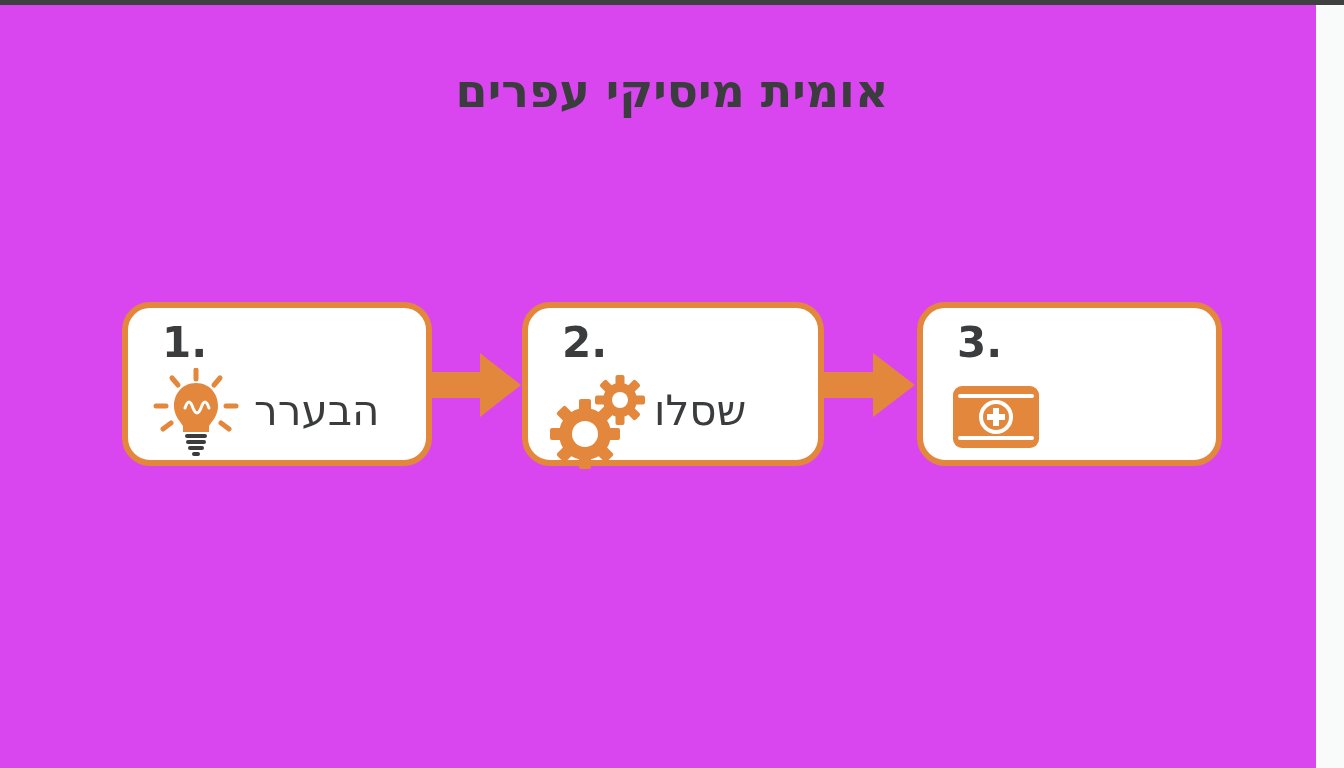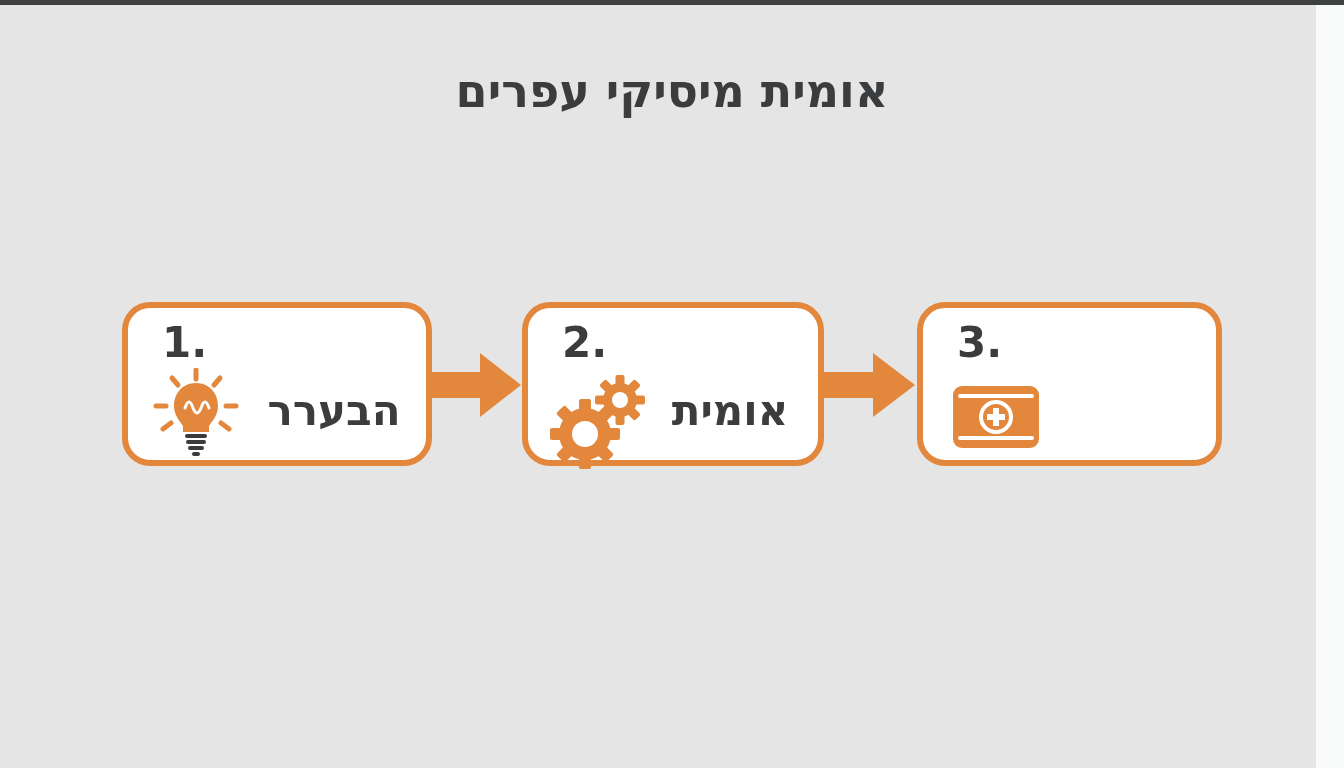--- a/index.html
+++ b/index.html
@@ -2,21 +2,21 @@
 <html lang="he"><head>
 <meta charset="utf-8">
 <style>
   * { margin:0; padding:0; box-sizing:border-box; }
   html,body { width:1344px; height:768px; }
   body {
     background:#f9fafa;
     font-family:"DejaVu Sans", sans-serif;
     overflow:hidden;
   }
-  .slide { position:relative; width:1316px; height:768px; background:#e5e5e5; }
+  .slide { position:relative; width:1316px; height:768px; background:#d946ef; }
   .topbar {
     position:absolute; top:0; left:0; width:1344px; height:5px;
     background:#3f4040;
   }
   .title {
     position:absolute; top:64px; left:0; width:1344px;
     text-align:center; direction:rtl;
     font-size:46px; font-weight:bold; color:#3b3c3e;
   }
   .step-box {
@@ -32,22 +32,22 @@
     position:absolute; left:34px; top:14px;
     font-size:42px; font-weight:bold; color:#3b3c3e;
     line-height:1.0;
   }
   .step-icon { position:absolute; line-height:0; }
   .icon-bulb  { left:24px; top:60px; }
   .icon-gears { left:20px; top:66px; }
   .icon-card  { left:30px; top:78px; }
   .step-label {
     position:absolute; left:126px; right:12px; top:82px;
-    text-align:center; direction:rtl;
-    font-size:42px; font-weight:bold; color:#3b3c3e;
+    text-align:left; direction:rtl;
+    font-size:42px; font-weight:normal; color:#3b3c3e;
     line-height:1.0;
   }
   .arrow { position:absolute; top:351px; line-height:0; }
   .arrow-1 { left:429px; }
   .arrow-2 { left:821px; }
 </style>
 </head>
 <body>
 
 <div class="slide">
@@ -117,21 +117,21 @@
             <rect x="-6" y="-35" width="12" height="14" rx="2" transform="rotate(180)"></rect>
             <rect x="-6" y="-35" width="12" height="14" rx="2" transform="rotate(225)"></rect>
             <rect x="-6" y="-35" width="12" height="14" rx="2" transform="rotate(270)"></rect>
             <rect x="-6" y="-35" width="12" height="14" rx="2" transform="rotate(315)"></rect>
           </g>
           <circle r="26" fill="#e2873c"></circle>
           <circle r="13" fill="#ffffff"></circle>
         </g>
       </svg>
     </span>
-    <div class="step-label">אומית</div>
+    <div class="step-label">שסלו</div>
   </div>
 
   <span class="arrow arrow-2">
     <svg width="96" height="68" viewBox="0 0 96 68">
       <polygon points="0,21 52,21 52,2 94,34 52,66 52,47 0,47" fill="#e2873c"></polygon>
     </svg>
   </span>
 
   <div class="step-box box-3">
     <div class="step-number">3.</div>

